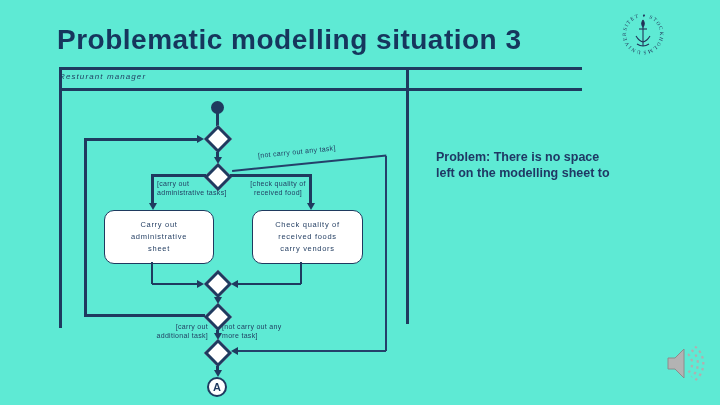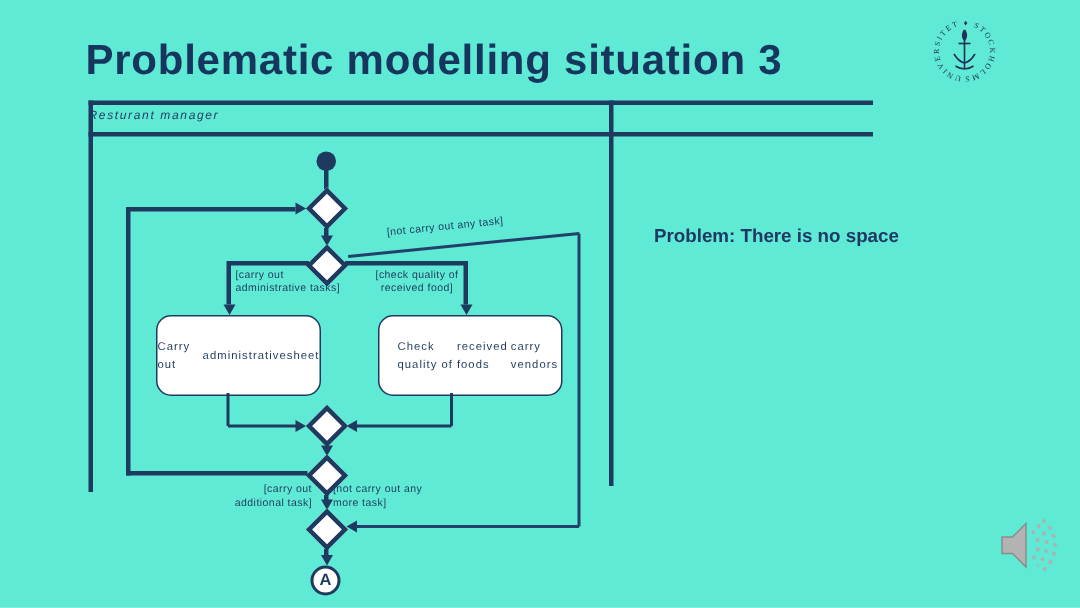--- a/index.html
+++ b/index.html
@@ -17,21 +17,21 @@
   .title{
     position:absolute;left:57px;top:24px;font-size:28px;font-weight:bold;
     color:#16365D;letter-spacing:.5px;white-space:nowrap;
   }
   .lane-header{
     position:absolute;left:59px;top:72px;width:348px;
     font-size:8px;font-style:italic;letter-spacing:1.1px;color:#1F3A5F;
   }
   .action{
     position:absolute;border:1px solid #1F3A5F;border-radius:10px;background:#fff;
-    display:flex;flex-direction:row;align-items:center;justify-content:center;
+    display:flex;flex-direction:column;align-items:center;justify-content:center;
     font-size:7.5px;letter-spacing:.7px;line-height:12px;color:#1F3A5F;text-align:left;
   }
   .guard{
     position:absolute;font-size:7px;line-height:9px;letter-spacing:.3px;color:#1F3A5F;
   }
   .initial{
     position:absolute;left:211px;top:101px;width:13px;height:13px;border-radius:50%;background:#1F3A5F;
   }
   .connector{
     position:absolute;left:207px;top:377px;width:16px;height:16px;border:2.5px solid #1F3A5F;
@@ -105,21 +105,21 @@
   <div class="guard" style="left:258px;top:151px;white-space:nowrap;transform:rotate(-5.7deg);transform-origin:left center;">[not carry out any task]</div>
   <div class="ln thin" style="left:385px;top:156px;width:1.5px;height:195px;"></div>
   <div class="ln thin" style="left:237px;top:350px;width:149px;height:1.5px;"></div>
   <div class="ar-l" style="left:231px;top:347px;"></div>
 
   <div class="action" style="left:104px;top:210px;width:108px;height:52px;">
     <div>Carry out</div>
     <div>administrative</div>
     <div>sheet</div>
   </div>
-  <div class="action" style="left:252px;top:210px;width:109px;height:52px;padding-left:12px;">
+  <div class="action" style="left:252px;top:210px;width:109px;height:52px;">
     <div>Check quality of</div>
     <div>received foods</div>
     <div>carry vendors</div>
   </div>
 
   <div class="ln" style="left:151px;top:262px;width:2px;height:22px;"></div>
   <div class="ln" style="left:152px;top:283px;width:46px;height:2px;"></div>
   <div class="ar-r" style="left:197px;top:280px;"></div>
   <div class="ln" style="left:300px;top:262px;width:2px;height:22px;"></div>
   <div class="ln" style="left:237px;top:283px;width:64px;height:2px;"></div>
@@ -144,20 +144,21 @@
 
   <div class="ln" style="left:216px;top:330px;width:3px;height:4px;"></div>
   <div class="ar-d" style="left:214px;top:333px;"></div>
   <div class="dmd" style="left:208px;top:343px;"></div>
   <div class="ln" style="left:216px;top:366px;width:3px;height:5px;"></div>
   <div class="ar-d" style="left:214px;top:370px;"></div>
   <div class="connector">A</div>
 
   <div class="notes">
     <div>Problem: There is no space</div>
+    <div>left on the modelling sheet to</div>
   </div>
 
   <svg class="abs" style="left:655px;top:342px;" width="52" height="50" viewBox="0 0 52 50">
     <polygon points="13,16 20,16 29,7 29,36 20,27 13,27" fill="#B3B3B3" stroke="#8C8C8C" stroke-width="1"></polygon>
     <g fill="none" stroke="#B0B0B0" stroke-width="2.2" stroke-dasharray="2.5,3.5">
       <path d="M33 12 A 13 13 0 0 1 33 31"></path>
       <path d="M36.5 8 A 17.5 17.5 0 0 1 36.5 35"></path>
       <path d="M40 4.5 A 21.5 21.5 0 0 1 40 38.5"></path>
     </g>
   </svg>

